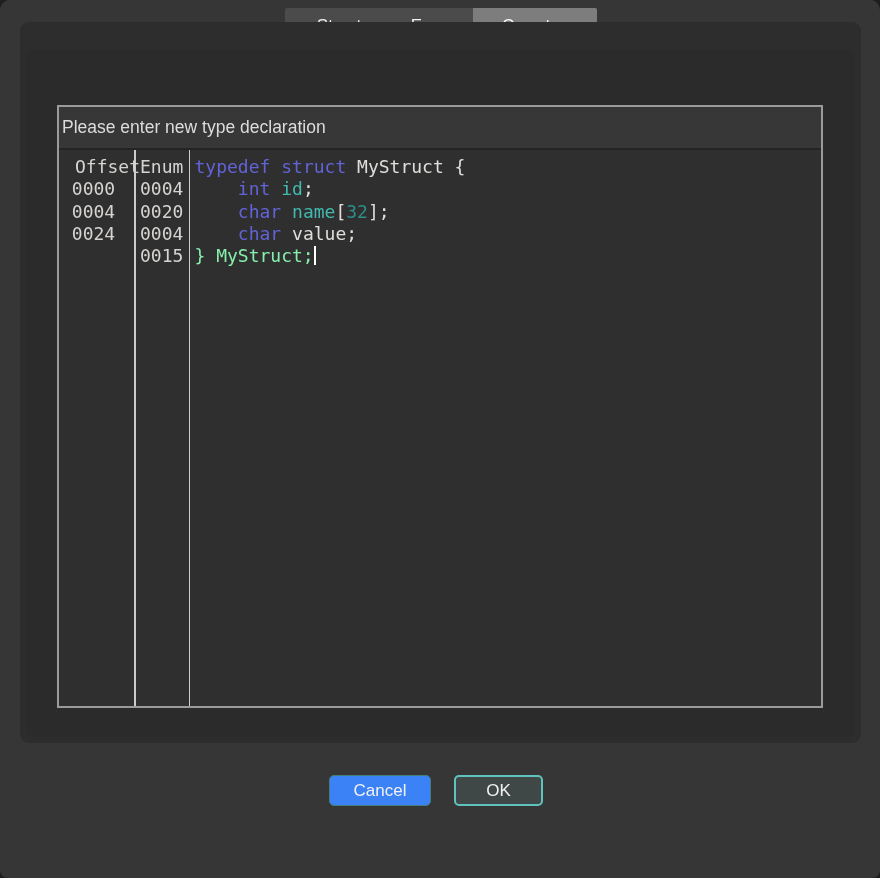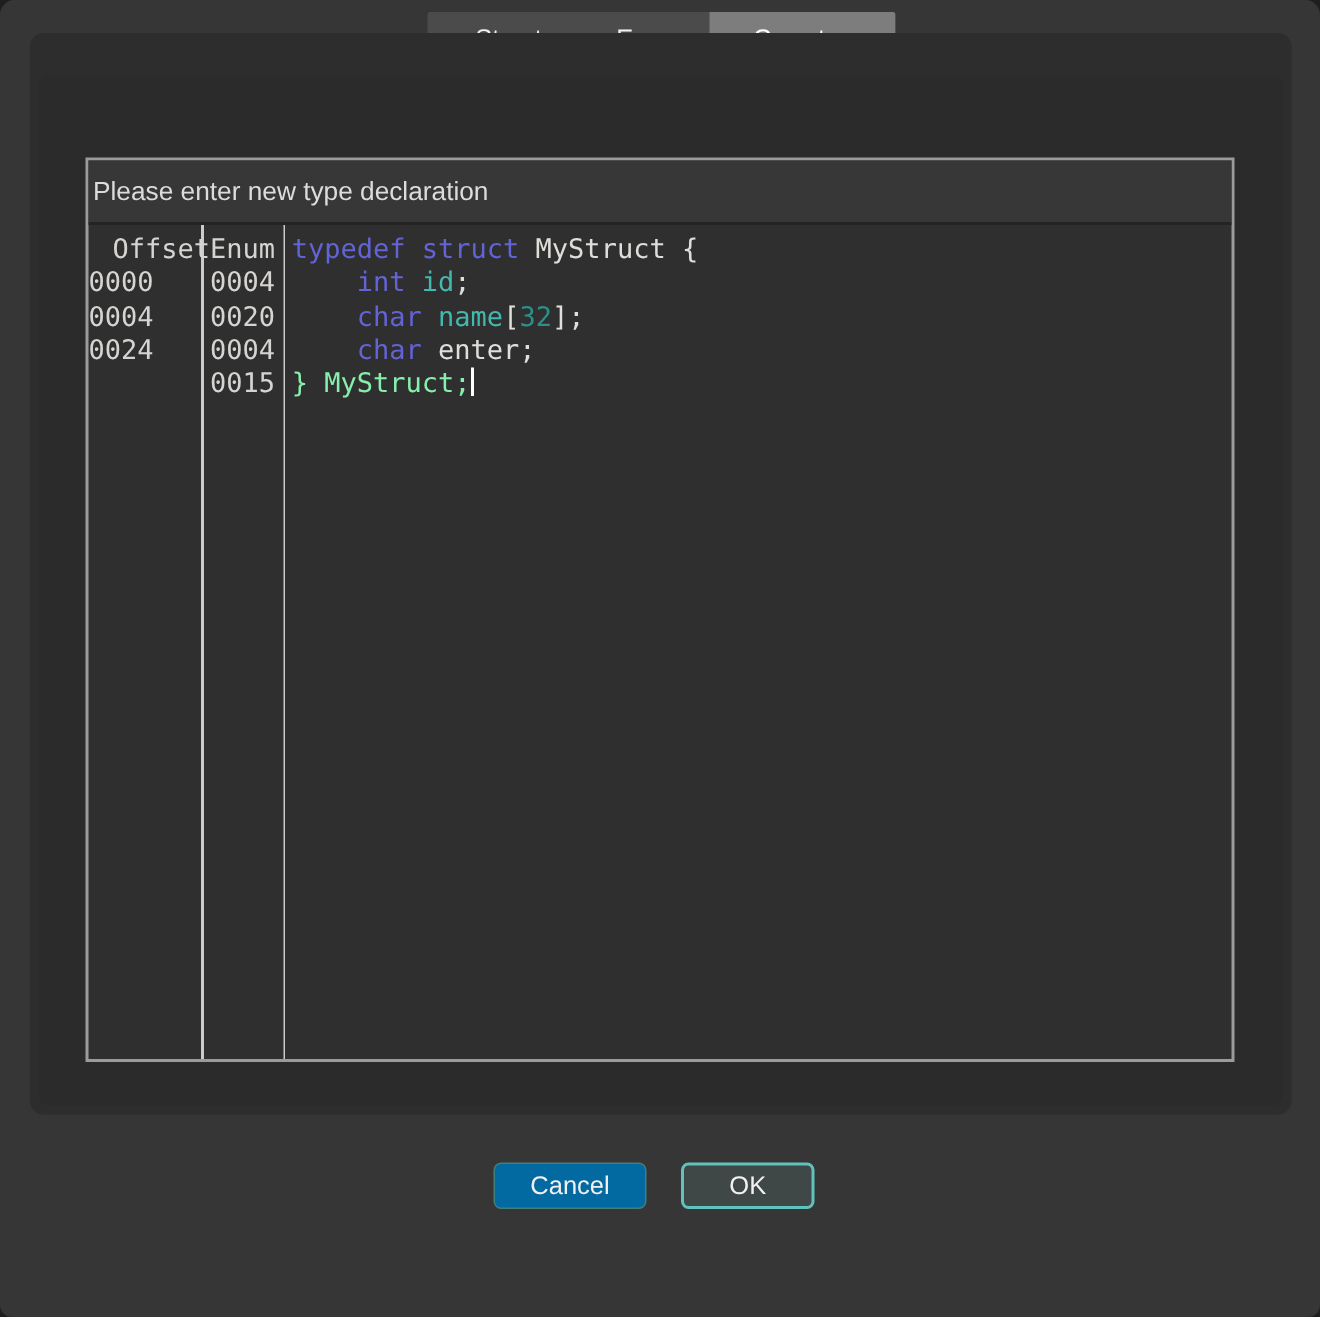--- a/index.html
+++ b/index.html
@@ -30,28 +30,28 @@
   
   .editor { position:absolute; left:37px; top:83px; width:766px; height:603px; border:2px solid #9b9b9b; background:#2f2f2f; }
   .editor-header { height:41px; background:#373737; color:#dcdcdc; font-size:17.5px; line-height:41px; padding-left:3px; overflow:hidden; }
   .editor-divider { height:2px; background:#242424; }
   .editor-body { position:absolute; top:43px; bottom:0; left:0; right:0; overflow:hidden; }
   .vline { position:absolute; top:0; bottom:0; width:1.5px; background:#cbcbcb; }
   .v1 { left:75px; } .v2 { left:129.5px; }
   .code-rows { position:absolute; top:6px; left:0; right:0; font-family:"DejaVu Sans Mono","Liberation Mono",monospace; font-size:18px; }
   .code-row { display:flex; height:22.3px; line-height:22.3px; white-space:pre; }
   .cell { display:block; }
-  .cell.offset { width:75px; text-align:left; padding-right:6px; color:var(--grid-text); }
+  .cell.offset { width:75px; text-align:center; padding-right:6px; color:var(--grid-text); }
   .cell.offset.hdr { text-align:left; padding-left:16px; }
   .cell.size { width:54.5px; padding-left:6px; color:var(--grid-text); }
   .cell.code { padding-left:6px;text-align:center; }
   .cursor { display:inline-block; width:2px; height:19px; background:#ffffff; vertical-align:middle; margin-top:-3px; }
 
   
-  .btn { position:absolute; top:775px; height:31px; border-radius:5px; background:#0369a1; color:#f1f1f1; font-size:17px; font-family:inherit; display:flex; align-items:center; justify-content:center; cursor:default; }
+  .btn { position:absolute; top:775px; height:31px; border-radius:5px; background:#3b82f6; color:#f1f1f1; font-size:17px; font-family:inherit; display:flex; align-items:center; justify-content:center; cursor:default; }
   .btn.cancel { left:329px; width:102px; border:1.5px solid var(--cancel-border); }
   .btn.ok { left:454px; width:89px; background:#404747; border:2px solid var(--ok-border); }
 </style>
 </head>
 <body>
 
 <div class="window">
 
 
   <div class="content">
@@ -68,21 +68,21 @@
       <div class="editor">
         <div class="editor-header">Please enter new type declaration</div>
         <div class="editor-divider"></div>
         <div class="editor-body">
           <div class="vline v1"></div>
           <div class="vline v2"></div>
           <div class="code-rows" id="code-rows">
               <div class="code-row"><span class="cell offset hdr">Offset</span><span class="cell size">Enum</span><span class="cell code"><span style="color: rgb(99, 99, 216);">typedef</span><span style="color: rgb(224, 222, 219);"> </span><span style="color: rgb(99, 99, 216);">struct</span><span style="color: rgb(224, 222, 219);"> MyStruct {</span></span></div>
               <div class="code-row"><span class="cell offset">0000</span><span class="cell size">0004</span><span class="cell code"><span style="color: rgb(224, 222, 219);">    </span><span style="color: rgb(99, 99, 216);">int</span><span style="color: rgb(224, 222, 219);"> </span><span style="color: rgb(66, 185, 175);">id</span><span style="color: rgb(224, 222, 219);">;</span></span></div>
               <div class="code-row"><span class="cell offset">0004</span><span class="cell size">0020</span><span class="cell code"><span style="color: rgb(224, 222, 219);">    </span><span style="color: rgb(99, 99, 216);">char</span><span style="color: rgb(224, 222, 219);"> </span><span style="color: rgb(66, 185, 175);">name</span><span style="color: rgb(224, 222, 219);">[</span><span style="color: rgb(45, 143, 137);">32</span><span style="color: rgb(224, 222, 219);">];</span></span></div>
-              <div class="code-row"><span class="cell offset">0024</span><span class="cell size">0004</span><span class="cell code"><span style="color: rgb(224, 222, 219);">    </span><span style="color: rgb(99, 99, 216);">char</span><span style="color: rgb(224, 222, 219);"> enter;</span></span></div>
+              <div class="code-row"><span class="cell offset">0024</span><span class="cell size">0004</span><span class="cell code"><span style="color: rgb(224, 222, 219);">    </span><span style="color: rgb(99, 99, 216);">char</span><span style="color: rgb(224, 222, 219);"> value;</span></span></div>
               <div class="code-row"><span class="cell offset"></span><span class="cell size">0015</span><span class="cell code"><span style="color: #86efac;">} MyStruct;</span><span class="cursor"></span></span></div>
             </div>
         </div>
       </div>
     </div>
 
     <button class="btn cancel">Cancel</button>
     <button class="btn ok">OK</button>
 
   </div>

